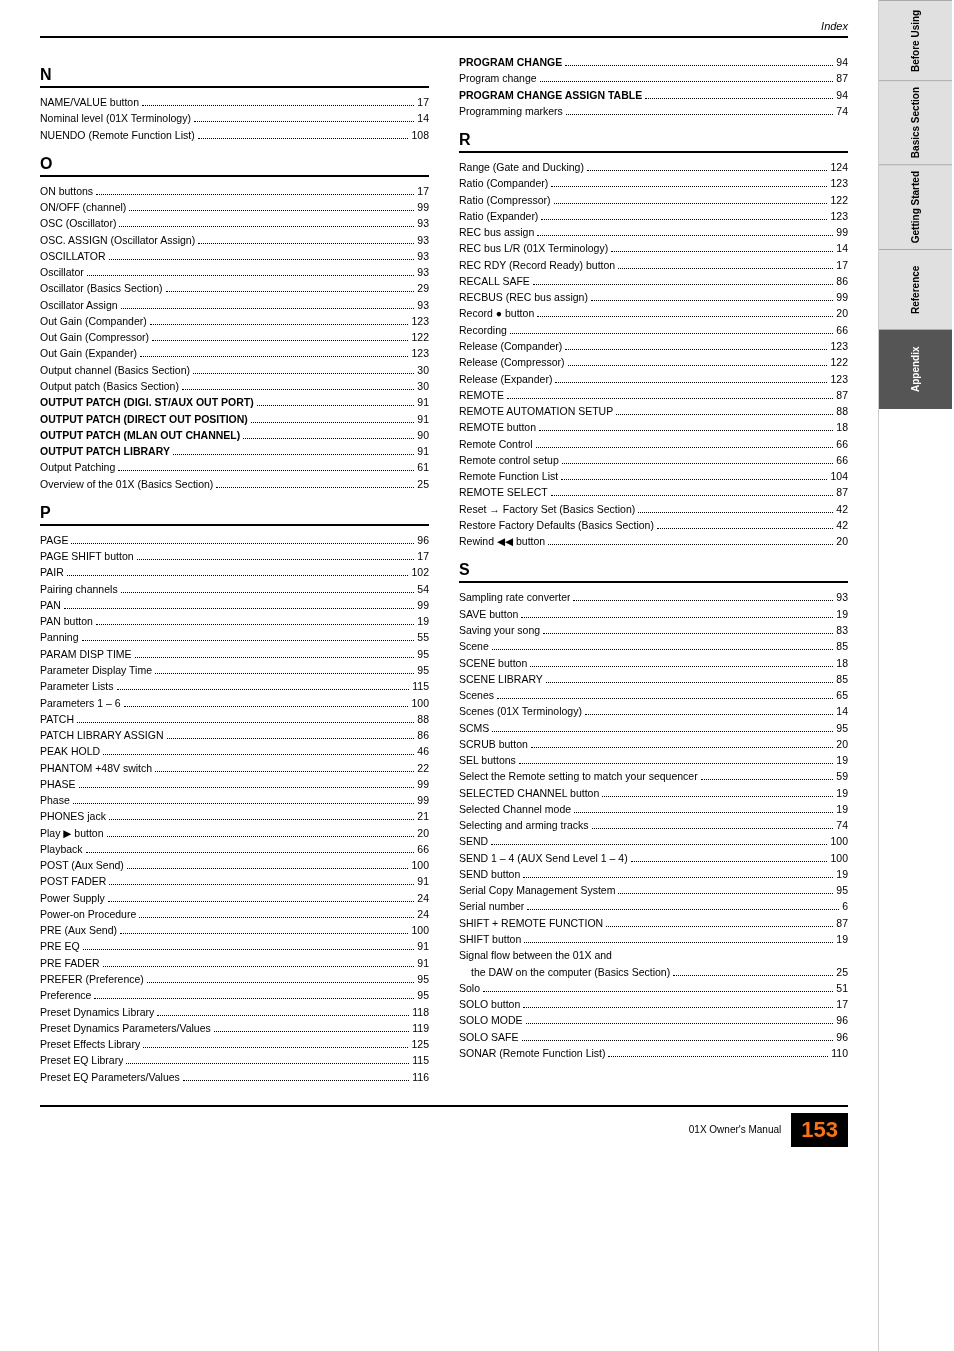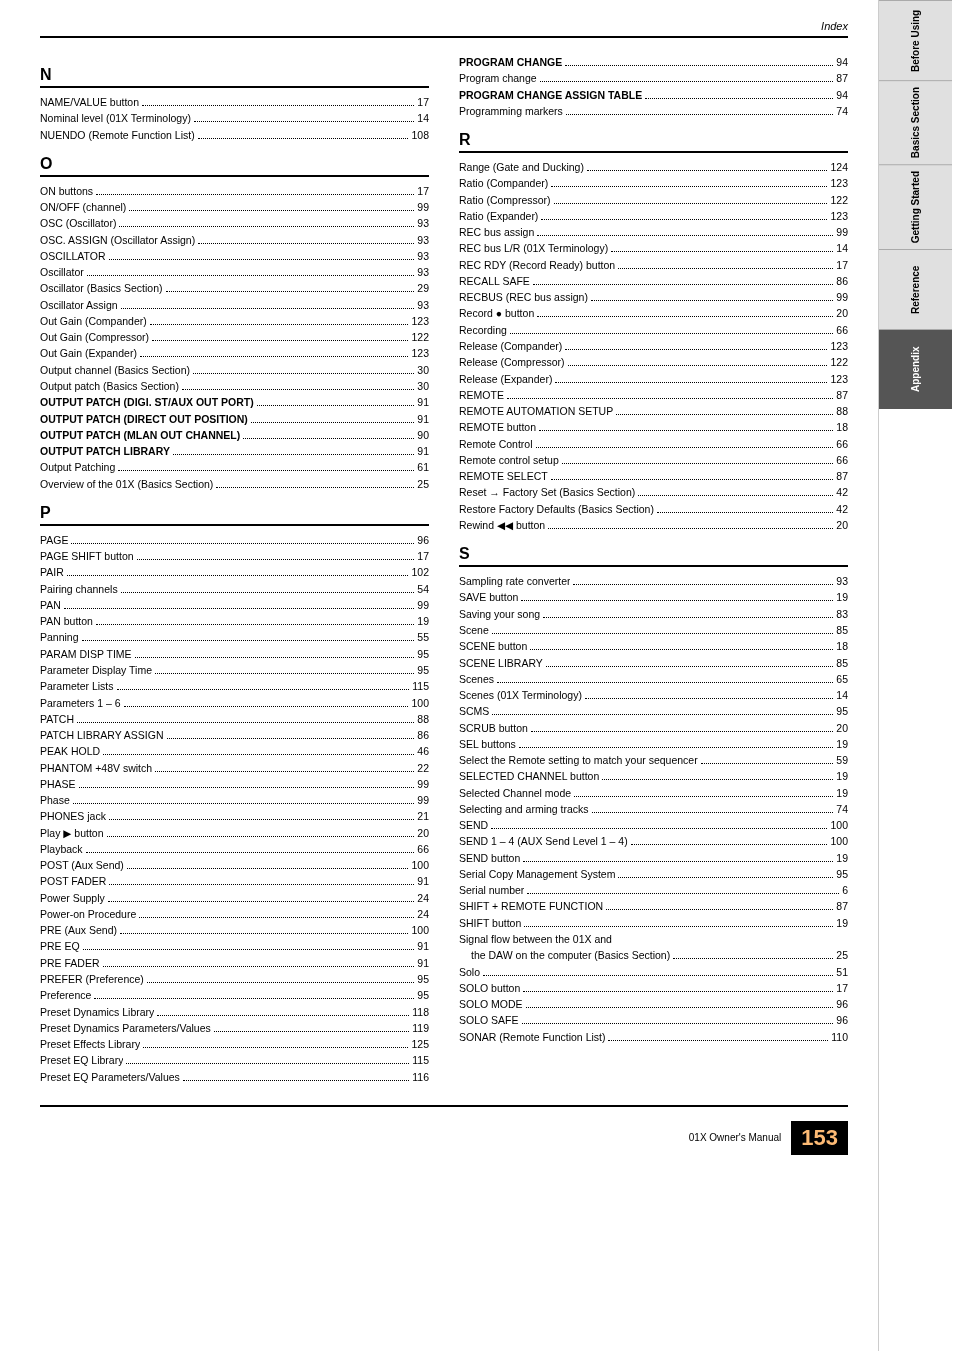--- a/index.html
+++ b/index.html
@@ -122,31 +122,31 @@
     .tab-section:first-child {
       background: #e0e0e0;
     }
 
     .page-footer {
       display: flex;
       justify-content: flex-end;
       align-items: center;
       margin-top: 20px;
       border-top: 2px solid #000;
-      padding-top: 14px;
+      padding-top: 6px;
     }
 
     .footer-text {
       font-size: 10px;
       margin-right: 10px;
     }
 
     .page-number-box {
       background: #000;
-      color: #fdba74;
+      color: #f97316;
       font-size: 22px;
       font-weight: bold;
       padding: 4px 10px;
       min-width: 50px;
       text-align: left;
     }
 
     .indent-entry .entry-name {
       padding-left: 12px;
     }
@@ -558,20 +558,25 @@
           </div>
           <div class="index-entry">
             <span class="entry-name">Remote Control</span>
             <span class="entry-dots"></span>
             <span class="entry-page">66</span>
           </div>
           <div class="index-entry">
             <span class="entry-name">Remote control setup</span>
             <span class="entry-dots"></span>
             <span class="entry-page">66</span>
+          </div>
+          <div class="index-entry">
+            <span class="entry-name">Remote Function List</span>
+            <span class="entry-dots"></span>
+            <span class="entry-page">104</span>
           </div>
           <div class="index-entry">
             <span class="entry-name">REMOTE SELECT</span>
             <span class="entry-dots"></span>
             <span class="entry-page">87</span>
           </div>
           <div class="index-entry">
             <span class="entry-name">Reset → Factory Set (Basics Section)</span>
             <span class="entry-dots"></span>
             <span class="entry-page">42</span>

